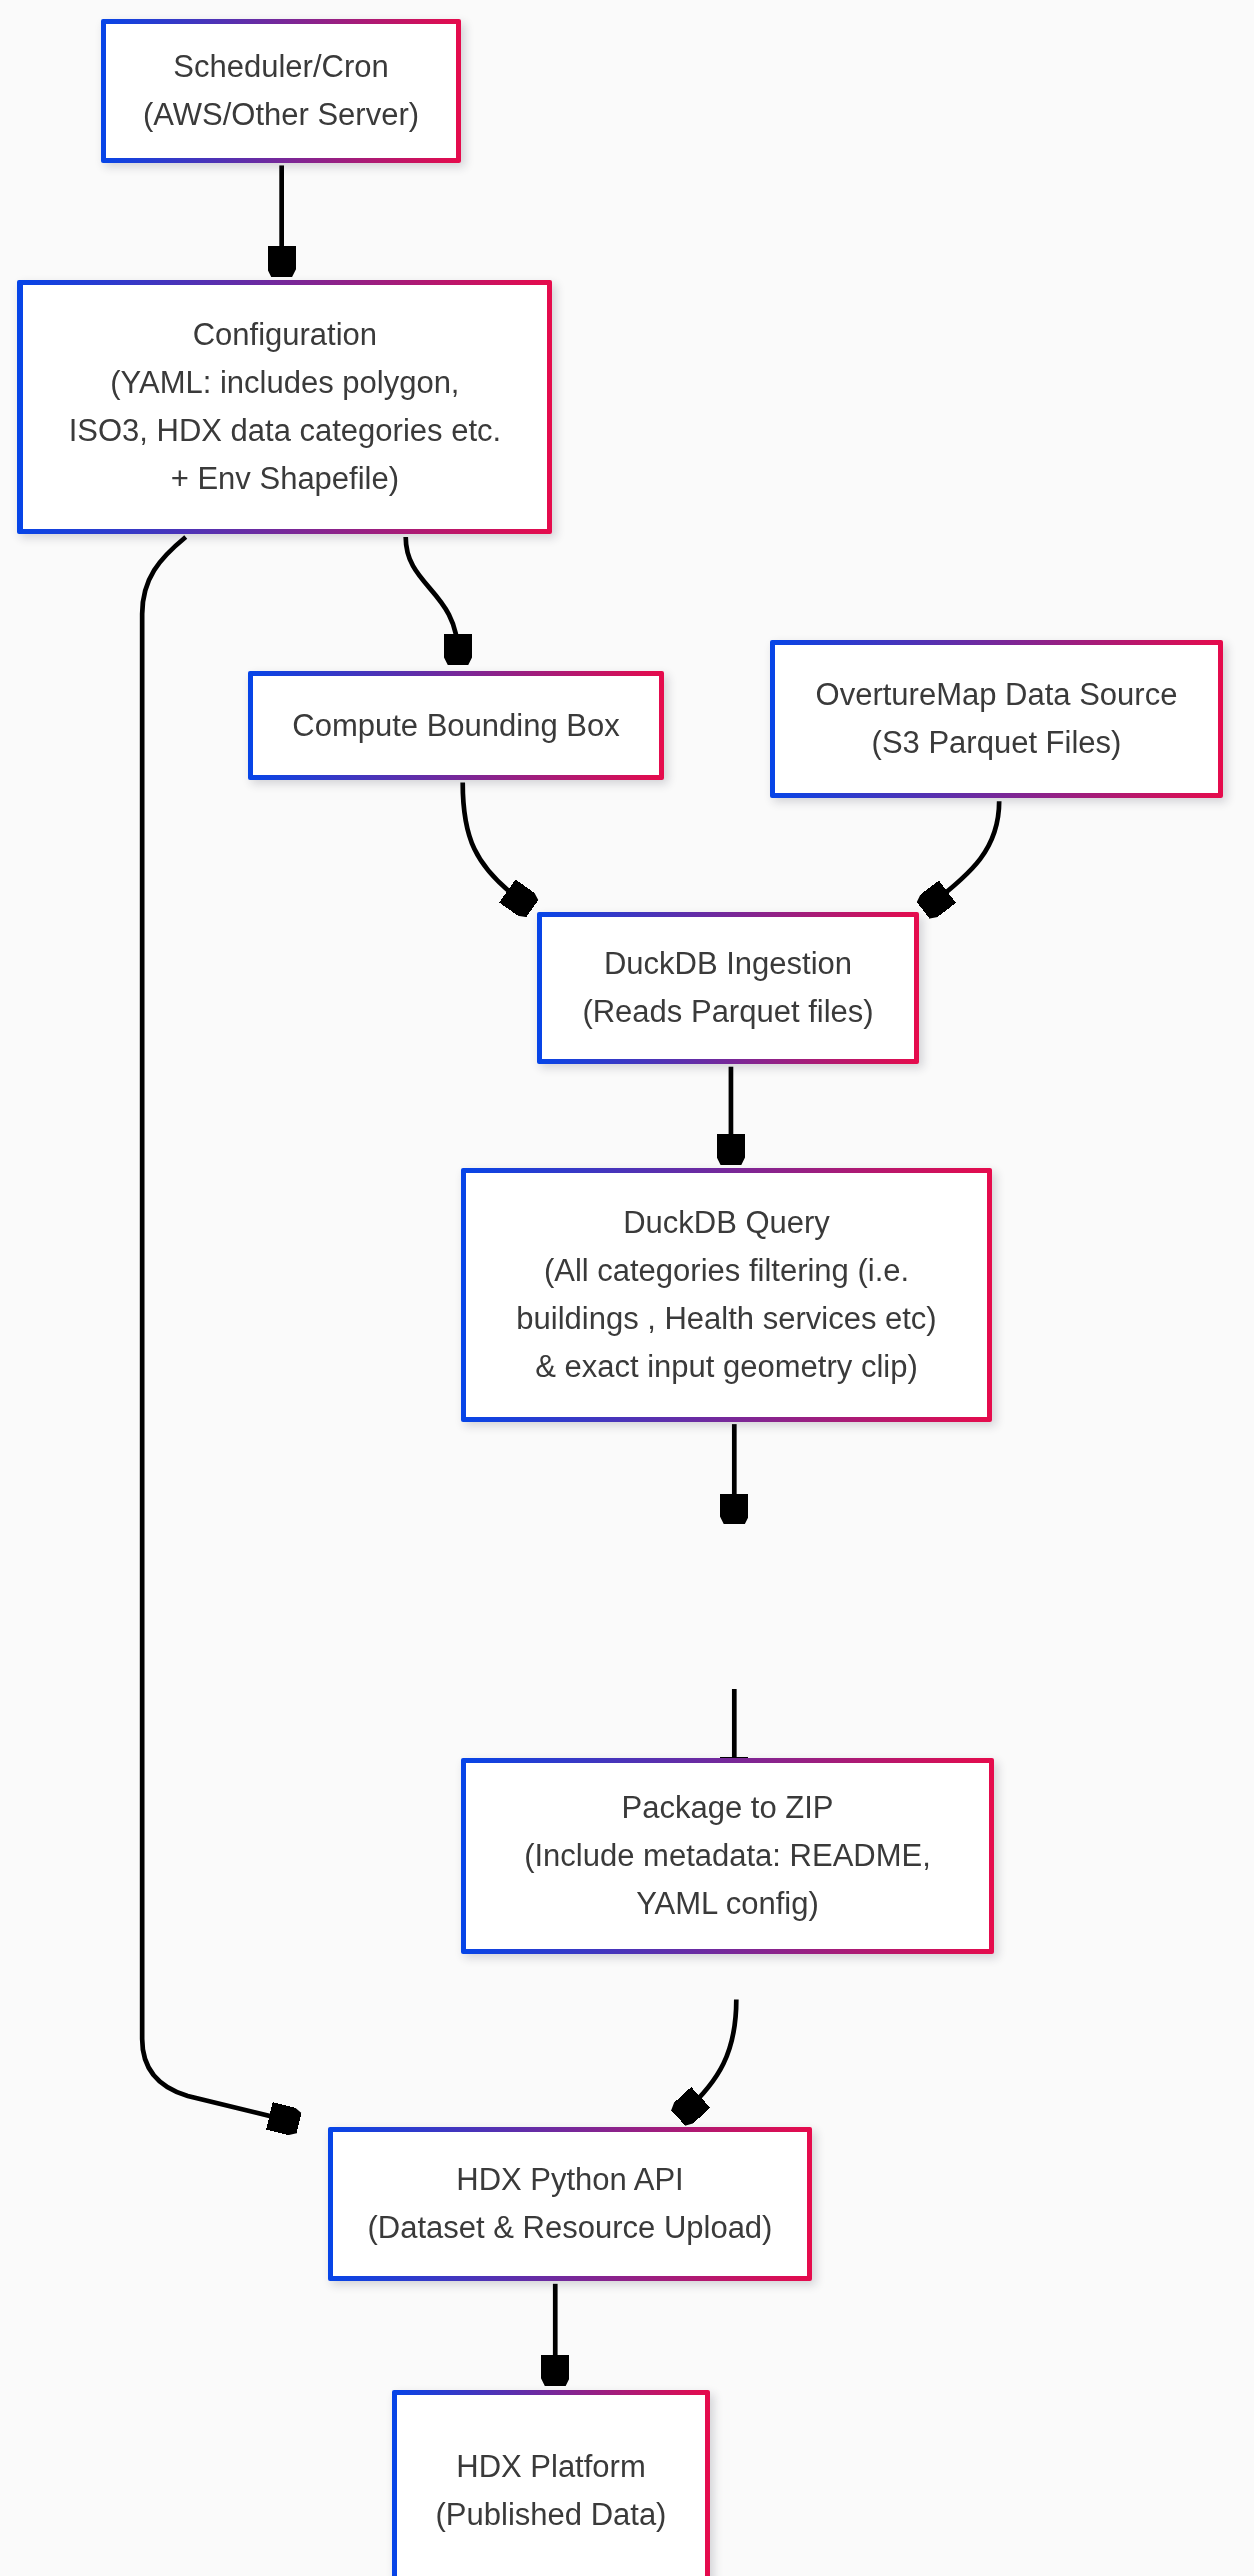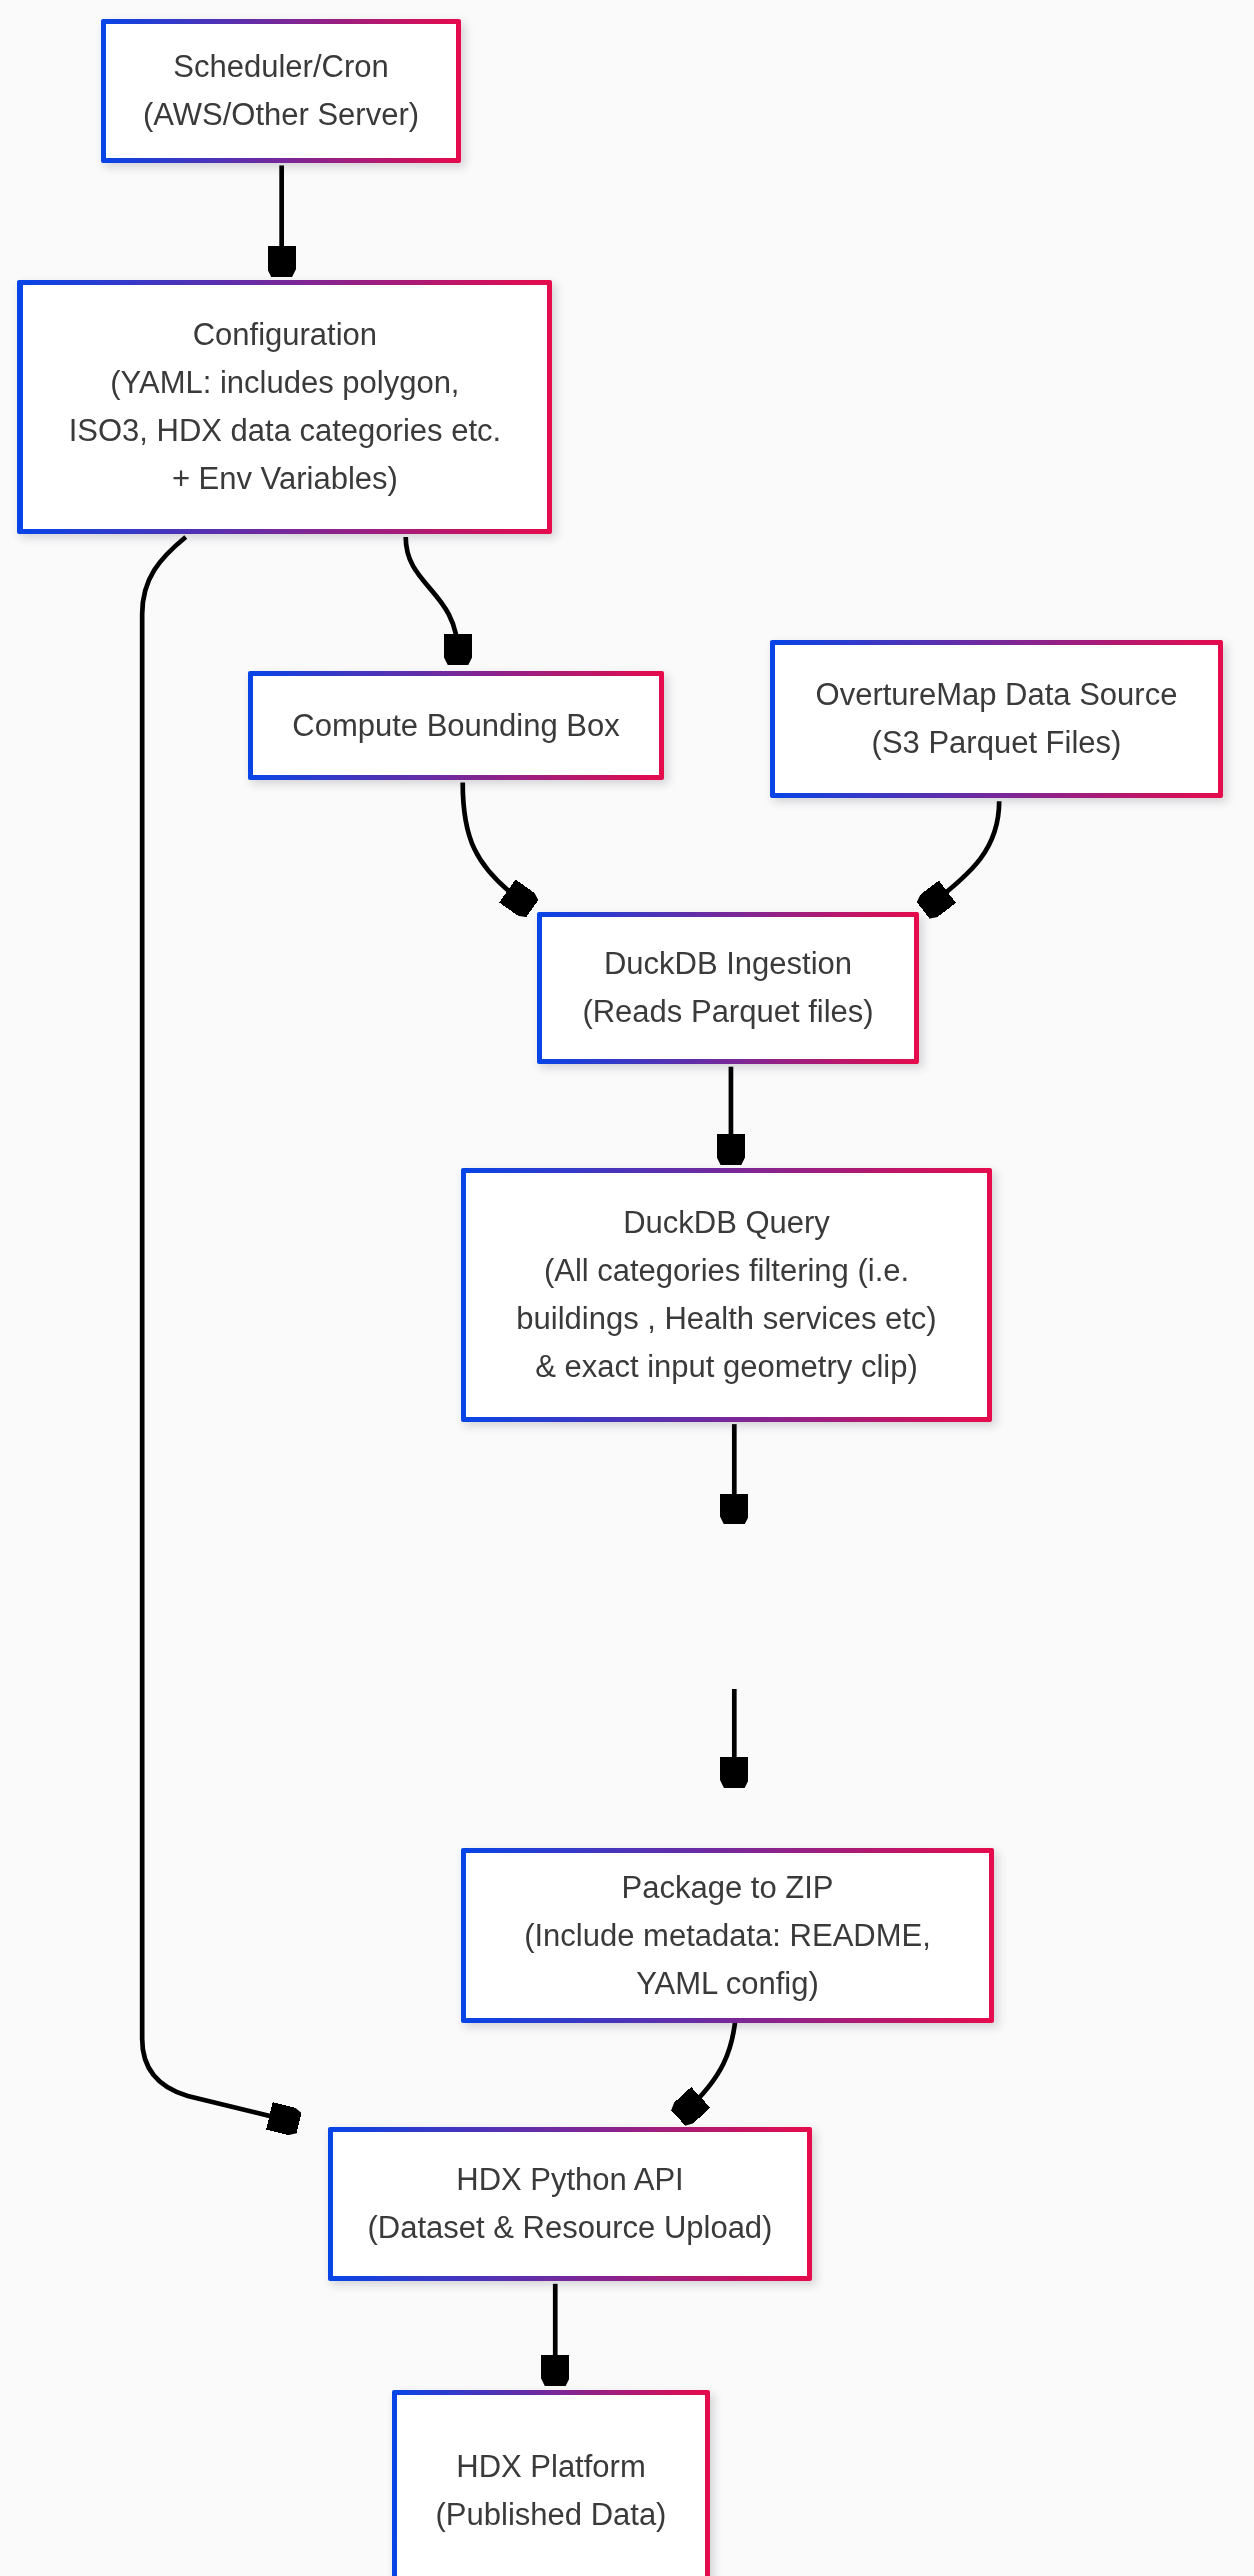--- a/index.html
+++ b/index.html
@@ -85,21 +85,21 @@
       <div class="line">Scheduler/Cron</div>
       <div class="line">(AWS/Other Server)</div>
     </div>
   </div>
 
   <div class="node" style="left:17.4px; top:280px; width:535px; height:254px;">
     <div class="node-inner">
       <div class="line">Configuration</div>
       <div class="line">(YAML: includes polygon,</div>
       <div class="line">ISO3, HDX data categories etc.</div>
-      <div class="line">+ Env Variables)</div>
+      <div class="line">+ Env Shapefile)</div>
     </div>
   </div>
 
   <div class="node" style="left:248px; top:671px; width:416px; height:109px;justify-content:center;">
     <div class="node-inner">
       <div class="line">Compute Bounding Box</div>
     </div>
   </div>
 
   <div class="node" style="left:770px; top:640px; width:453px; height:158px;">
@@ -119,21 +119,21 @@
   <div class="node" style="left:461px; top:1168px; width:531px; height:254px;">
     <div class="node-inner">
       <div class="line">DuckDB Query</div>
       <div class="line">(All categories filtering (i.e.</div>
       <div class="line">buildings , Health services etc)</div>
       <div class="line">&amp; exact input geometry clip)</div>
     </div>
   </div>
 
 
-  <div class="node" style="left:461px; top:1848px; width:533px; height:175px;">
+  <div class="node" style="left:461px; top:1758px; width:533px; height:196px;">
     <div class="node-inner">
       <div class="line">Package to ZIP</div>
       <div class="line">(Include metadata: README,</div>
       <div class="line">YAML config)</div>
     </div>
   </div>
 
   <div class="node" style="left:296px; top:2127px; width:484px; height:154px;margin-left:32px;">
     <div class="node-inner">
       <div class="line">HDX Python API</div>

